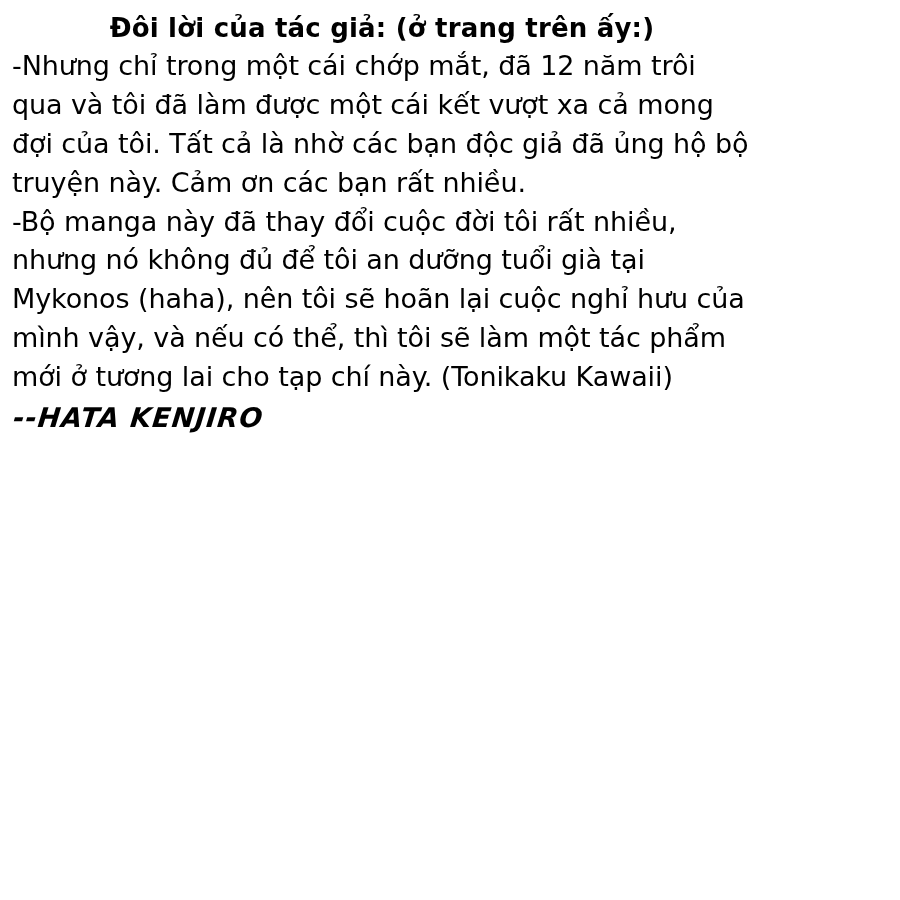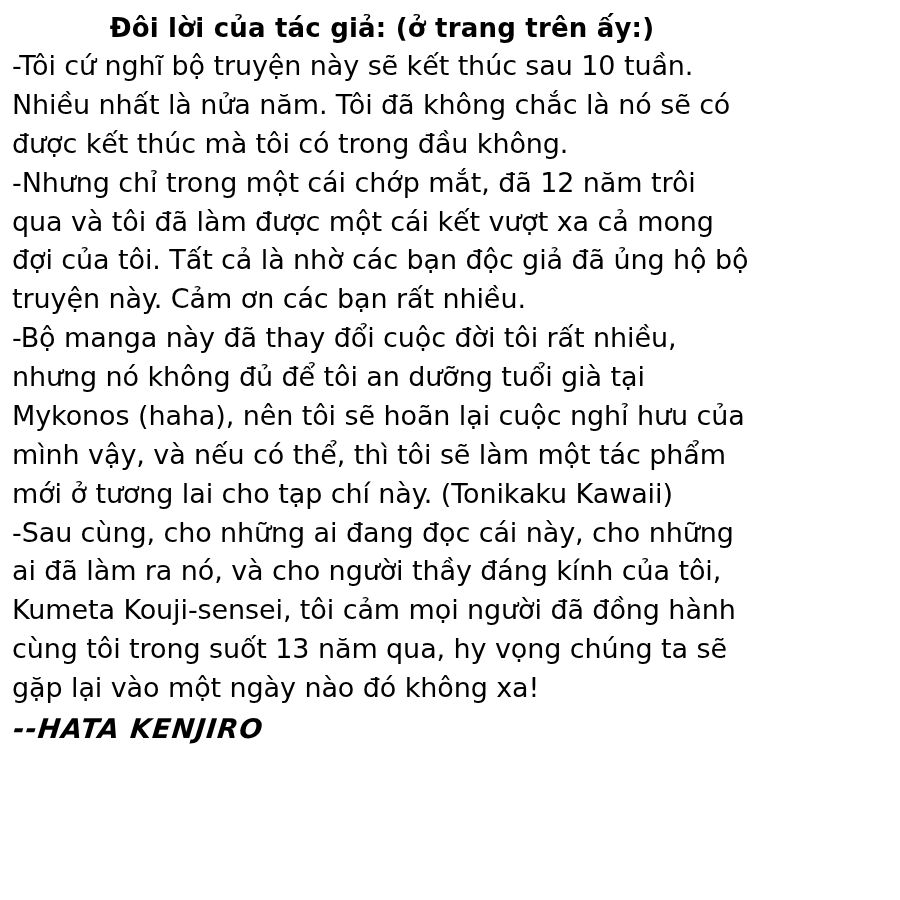--- a/index.html
+++ b/index.html
@@ -55,21 +55,19 @@
   }
 </style>
 </head>
 <body>
 
 <div class="page">
 
   <div class="heading">Đôi lời của tác giả: (ở trang trên ấy:)</div>
 
   <div class="body-text">
-    <p class="para">-Tôi cứ nghĩ bộ truyện này sẽ kết thúc sau 10 tuần. Nhiều nhất là nửa năm. Tôi đã không chắc là nó sẽ có được kết thúc mà tôi có trong đầu không.</p>
     <p class="para">-Nhưng chỉ trong một cái chớp mắt, đã 12 năm trôi qua và tôi đã làm được một cái kết vượt xa cả mong đợi của tôi. Tất cả là nhờ các bạn độc giả đã ủng hộ bộ truyện này. Cảm ơn các bạn rất nhiều.</p>
     <p class="para">-Bộ manga này đã thay đổi cuộc đời tôi rất nhiều, nhưng nó không đủ để tôi an dưỡng tuổi già tại Mykonos (haha), nên tôi sẽ hoãn lại cuộc nghỉ hưu của mình vậy, và nếu có thể, thì tôi sẽ làm một tác phẩm mới ở tương lai cho tạp chí này. (Tonikaku Kawaii)</p>
-    <p class="para">-Sau cùng, cho những ai đang đọc cái này, cho những ai đã làm ra nó, và cho người thầy đáng kính của tôi, Kumeta Kouji-sensei, tôi cảm mọi người đã đồng hành cùng tôi trong suốt 13 năm qua, hy vọng chúng ta sẽ gặp lại vào một ngày nào đó không xa!</p>
   </div>
 
   <div class="signature">--HATA KENJIRO</div>
 
 </div>
 
 </body></html>

